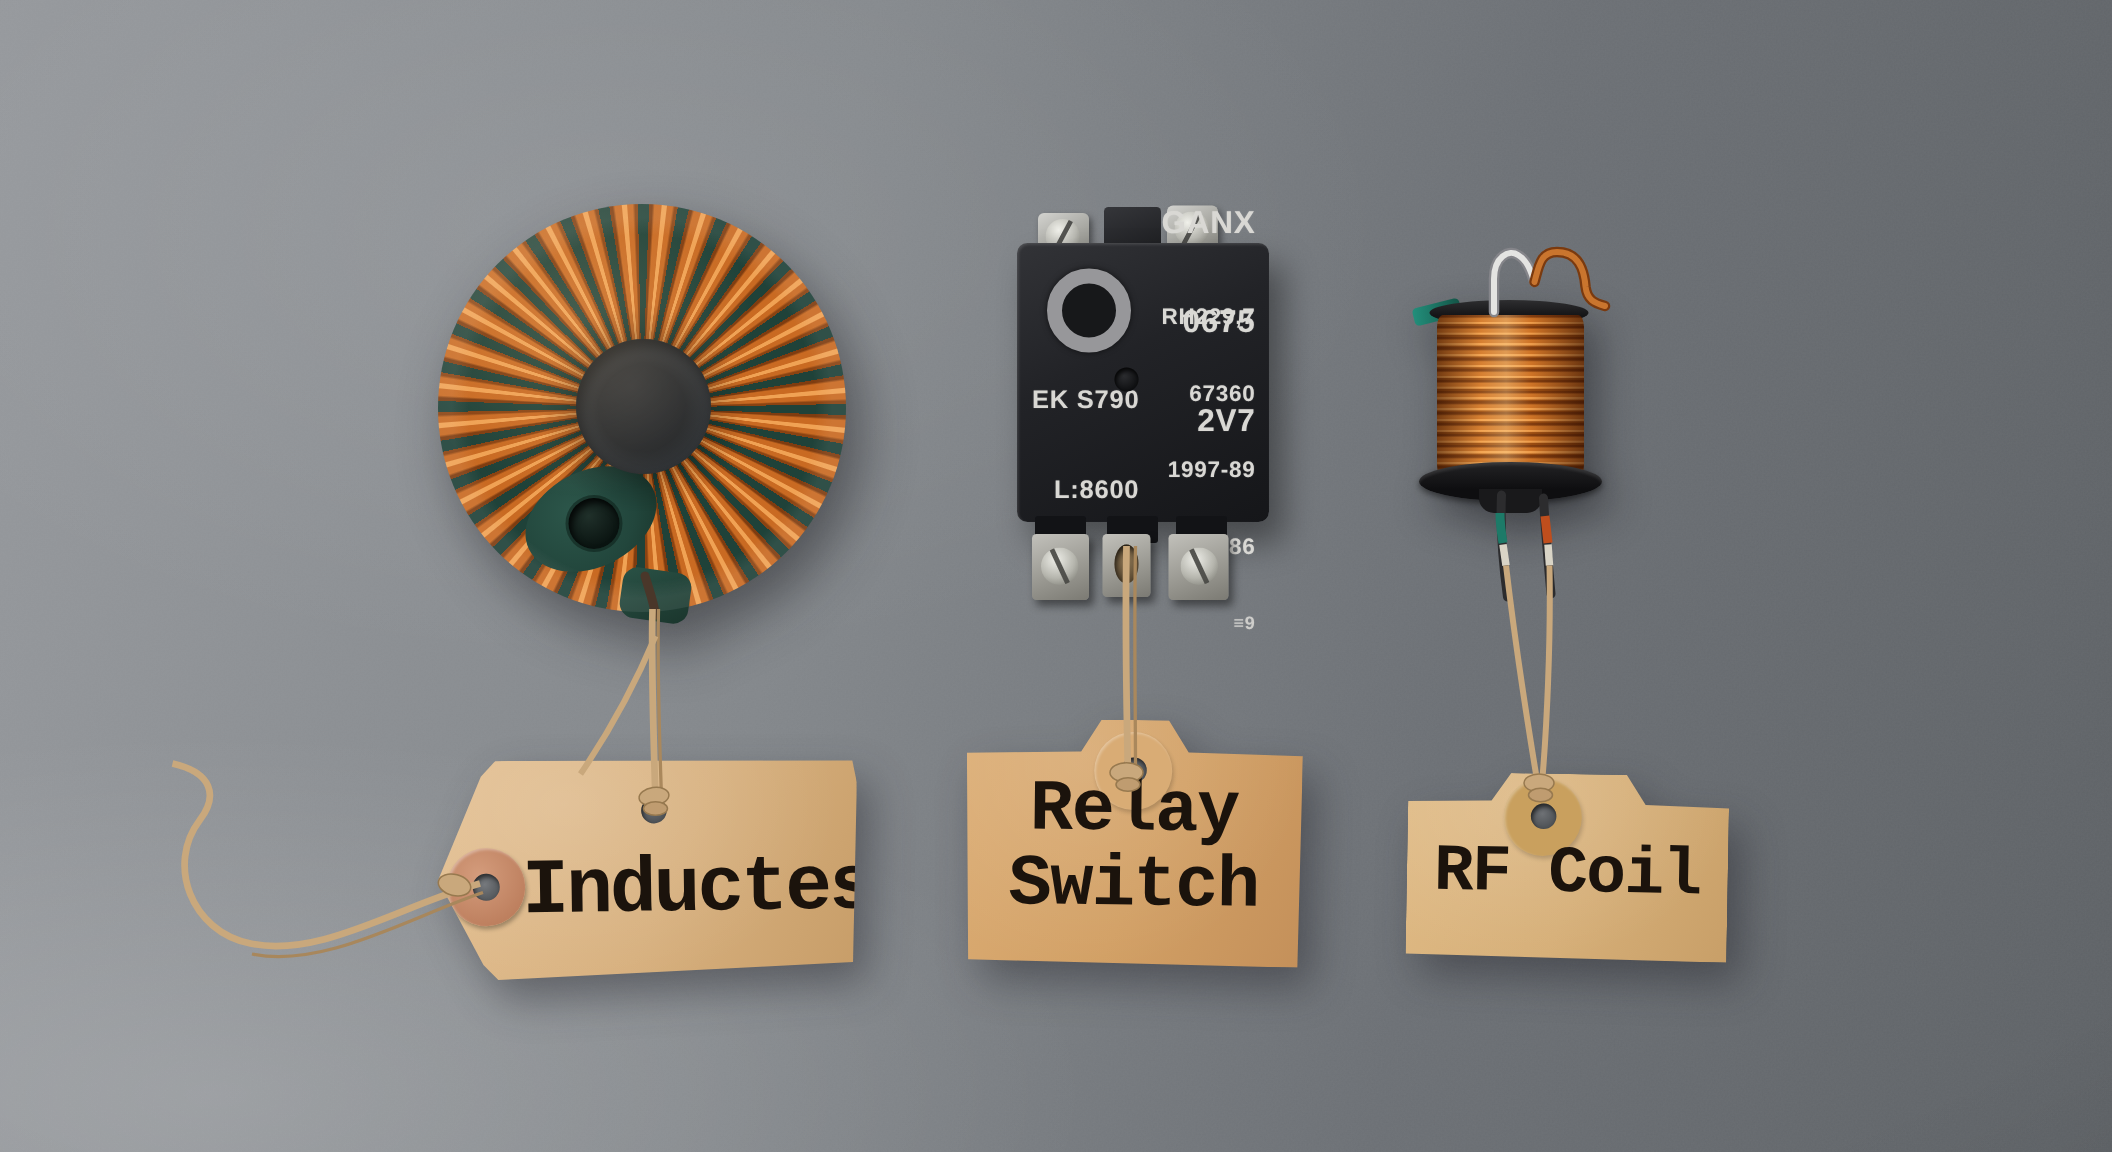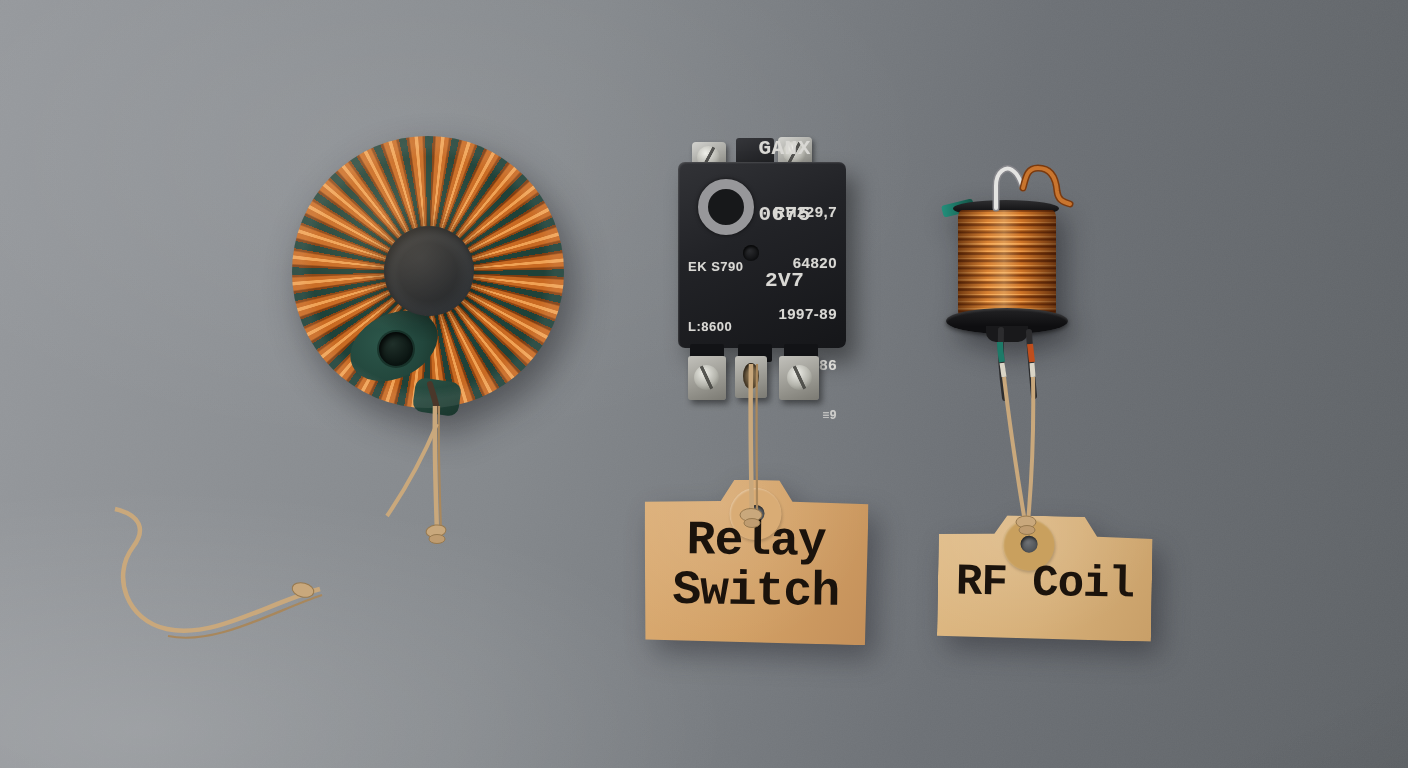--- a/index.html
+++ b/index.html
@@ -50,23 +50,23 @@
   .relay .body{position:absolute;left:2px;top:28px;width:168px;height:186px;border-radius:7px;
     background:linear-gradient(155deg,#323337 0%,#222327 40%,#151619 100%);
     box-shadow:10px 14px 22px rgba(0,0,0,.40), inset 1px 1px 2px rgba(255,255,255,.14);
     color:#d9d8d4;}
   .relay .ring-mark{position:absolute;left:20px;top:17px;width:36px;height:36px;border-radius:50%;
     border:10px solid #97979a;background:#17181a;box-shadow:0 0 4px rgba(0,0,0,.6);}
   .relay .txt{position:absolute;font-family:"Liberation Sans",sans-serif;font-weight:bold;
     letter-spacing:.5px;text-shadow:0 0 1px rgba(255,255,255,.25);white-space:pre;}
   .relay .blk-tr{right:9px;top:7px;text-align:right;font-size:15px;line-height:17px;margin-left:13px;}
   .relay .blk-tr .small{font-size:12px;opacity:.9;}
-  .relay .blk-ml{left:10px;top:55px;font-size:13px;line-height:20px;}
+  .relay .blk-ml{left:10px;top:55px;font-size:17px;line-height:20px;text-align:right;}
   .relay .blk-bl{left:9px;bottom:12px;font-size:19px;line-height:22px;}
-  .relay .blk-br{right:9px;bottom:12px;text-align:center;font-size:21px;line-height:22px;font-family:Liberation Mono, monospace;}
+  .relay .blk-br{right:9px;bottom:12px;text-align:right;font-size:21px;line-height:22px;}
   .relay .dot{position:absolute;width:16px;height:16px;border-radius:50%;
     background:radial-gradient(circle at 40% 35%, #2c2d30, #0d0e10 75%);
     box-shadow:inset 1px 2px 3px rgba(0,0,0,.8);}
   .relay .stub{position:absolute;width:34px;height:18px;background:#121316;border-radius:2px;top:210px;}
   .relay .terminal{position:absolute;top:222px;border-radius:3px;
     background:linear-gradient(160deg,#c2c1bb,#94938c 65%,#7b7a73);
     box-shadow:3px 4px 6px rgba(0,0,0,.45);}
   .relay .terminal .screw{position:absolute;width:25px;height:25px;border-radius:50%;
     background:
       linear-gradient(65deg, rgba(0,0,0,0) 44%, rgba(70,70,66,.9) 46% 54%, rgba(0,0,0,0) 56%),
@@ -157,21 +157,21 @@
       <div class="screw"></div>
     </div>
     <div class="screw-plate" style="left:102px;top:3px;">
       <div class="screw"></div>
     </div>
     <div class="top-tab"></div>
     <div class="body">
       <div class="ring-mark"></div>
       <div class="txt blk-tr">
         <div>RH229,7</div>
-        <div>64820</div>
+        <div>67360</div>
         <div>1997-89</div>
         <div>00786</div>
         <div class="small">≡9</div>
       </div>
       <div class="txt blk-ml">
         <div>EK S790</div>
         <div>L:8600</div>
       </div>
       <div class="txt blk-br">
         <div>GANX</div>
@@ -195,20 +195,29 @@
   </div>
 
   <div class="rfcoil">
     <div class="teal-flag"></div>
     <div class="cap-top"></div>
     <div class="body"></div>
     <div class="cap-bottom"></div>
     <div class="stem"></div>
   </div>
 
+  <div class="tagwrap tag-inductor" style="left:292px;top:506px;width:280px;height:146px;">
+    <div class="tag">
+      <div class="ring" style="left:6px;top:58px;width:52px;height:52px;">
+        <div class="hole" style="left:17px;top:17px;width:18px;height:18px;"></div>
+      </div>
+      <div class="punch-hole" style="left:136px;top:26px;width:17px;height:17px;"></div>
+      <div class="label" style="left:56px;width:220px;top:58px;font-size:52px;letter-spacing:-2px;">Inductes</div>
+    </div>
+  </div>
 
   <div class="tagwrap tag-relay" style="left:644px;top:480px;width:224px;height:164px;">
     <div class="tag">
       <div class="washer" style="left:85px;top:8px;width:52px;height:52px;background:#d9ac75;"></div>
       <div class="punch-hole" style="left:103px;top:25px;width:17px;height:17px;"></div>
       <div class="label" style="left:0;width:100%;top:36px;font-size:48px;line-height:50px;letter-spacing:-1px;">
         <div>Relay</div>
         <div>Switch</div>
       </div>
     </div>

